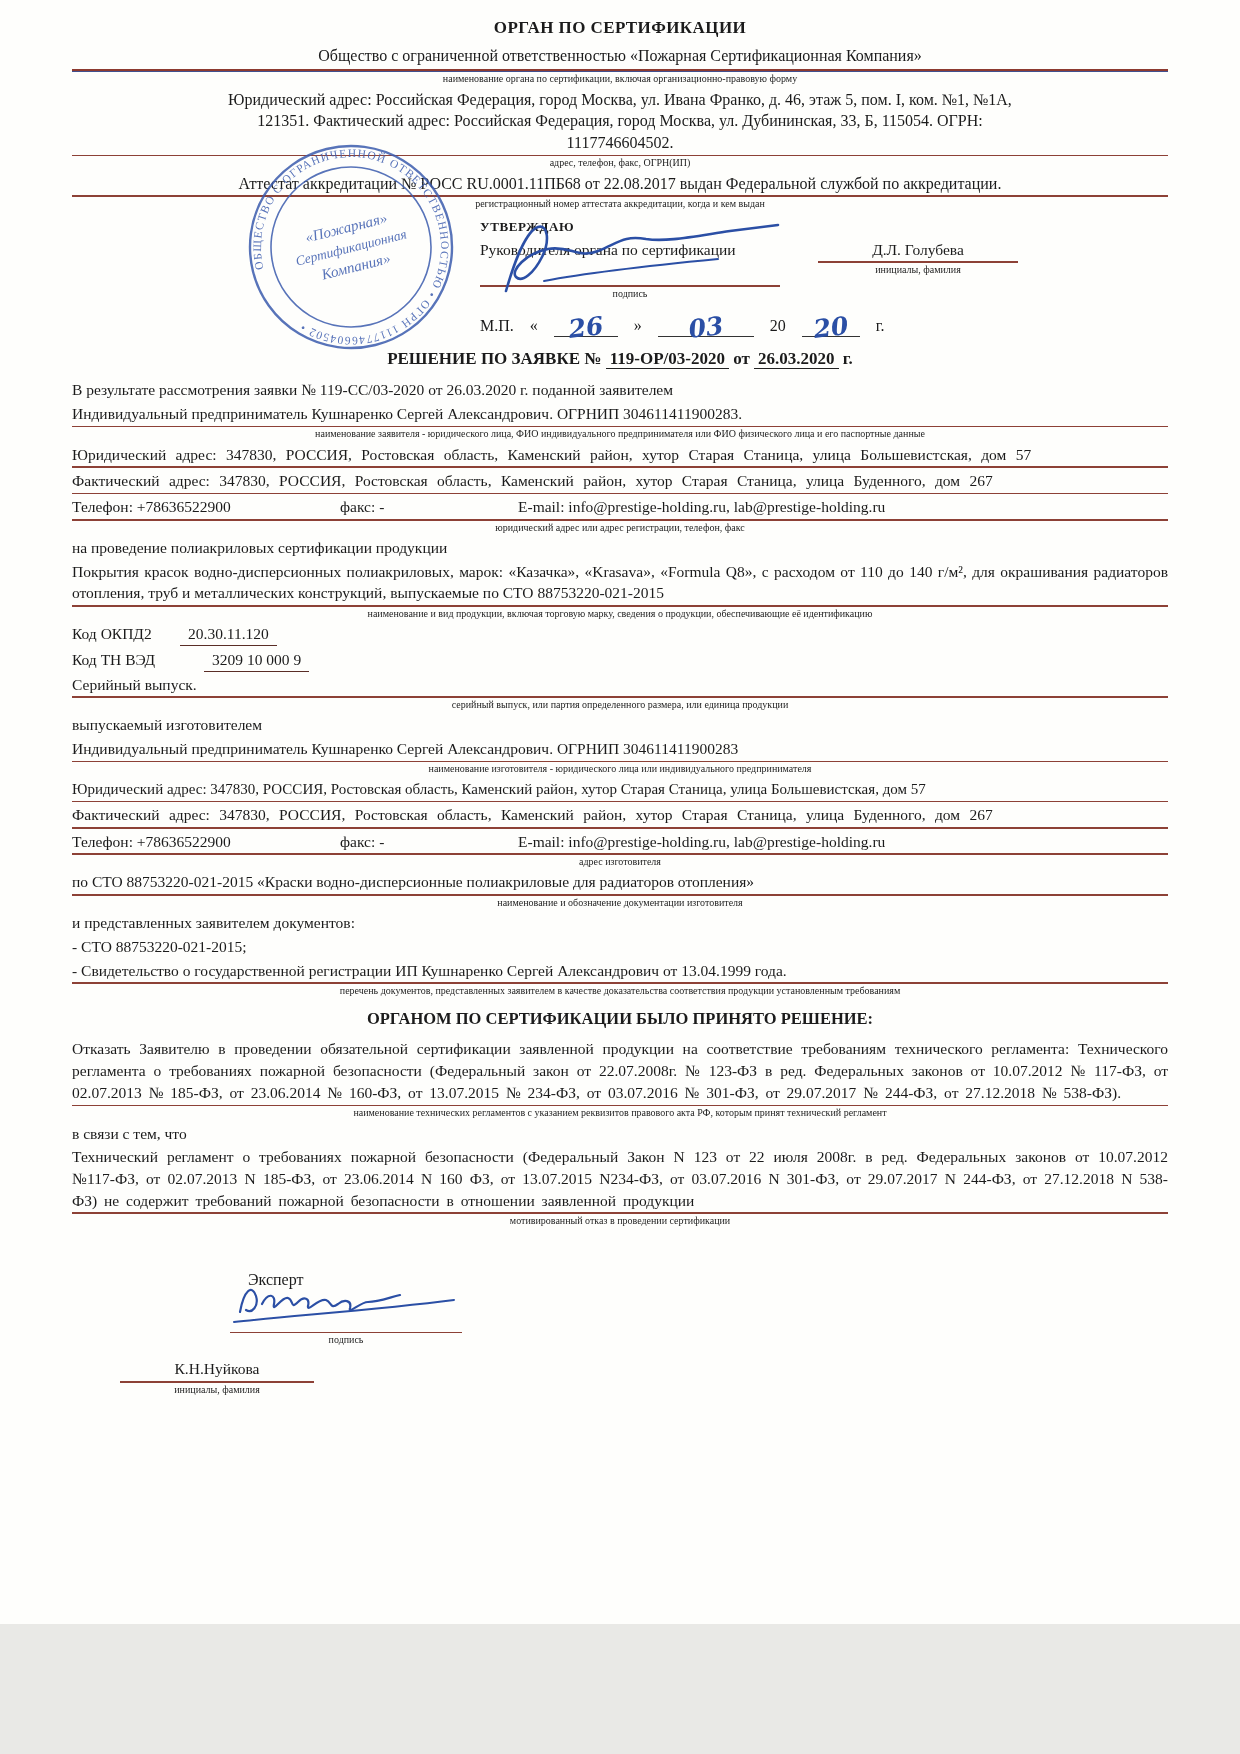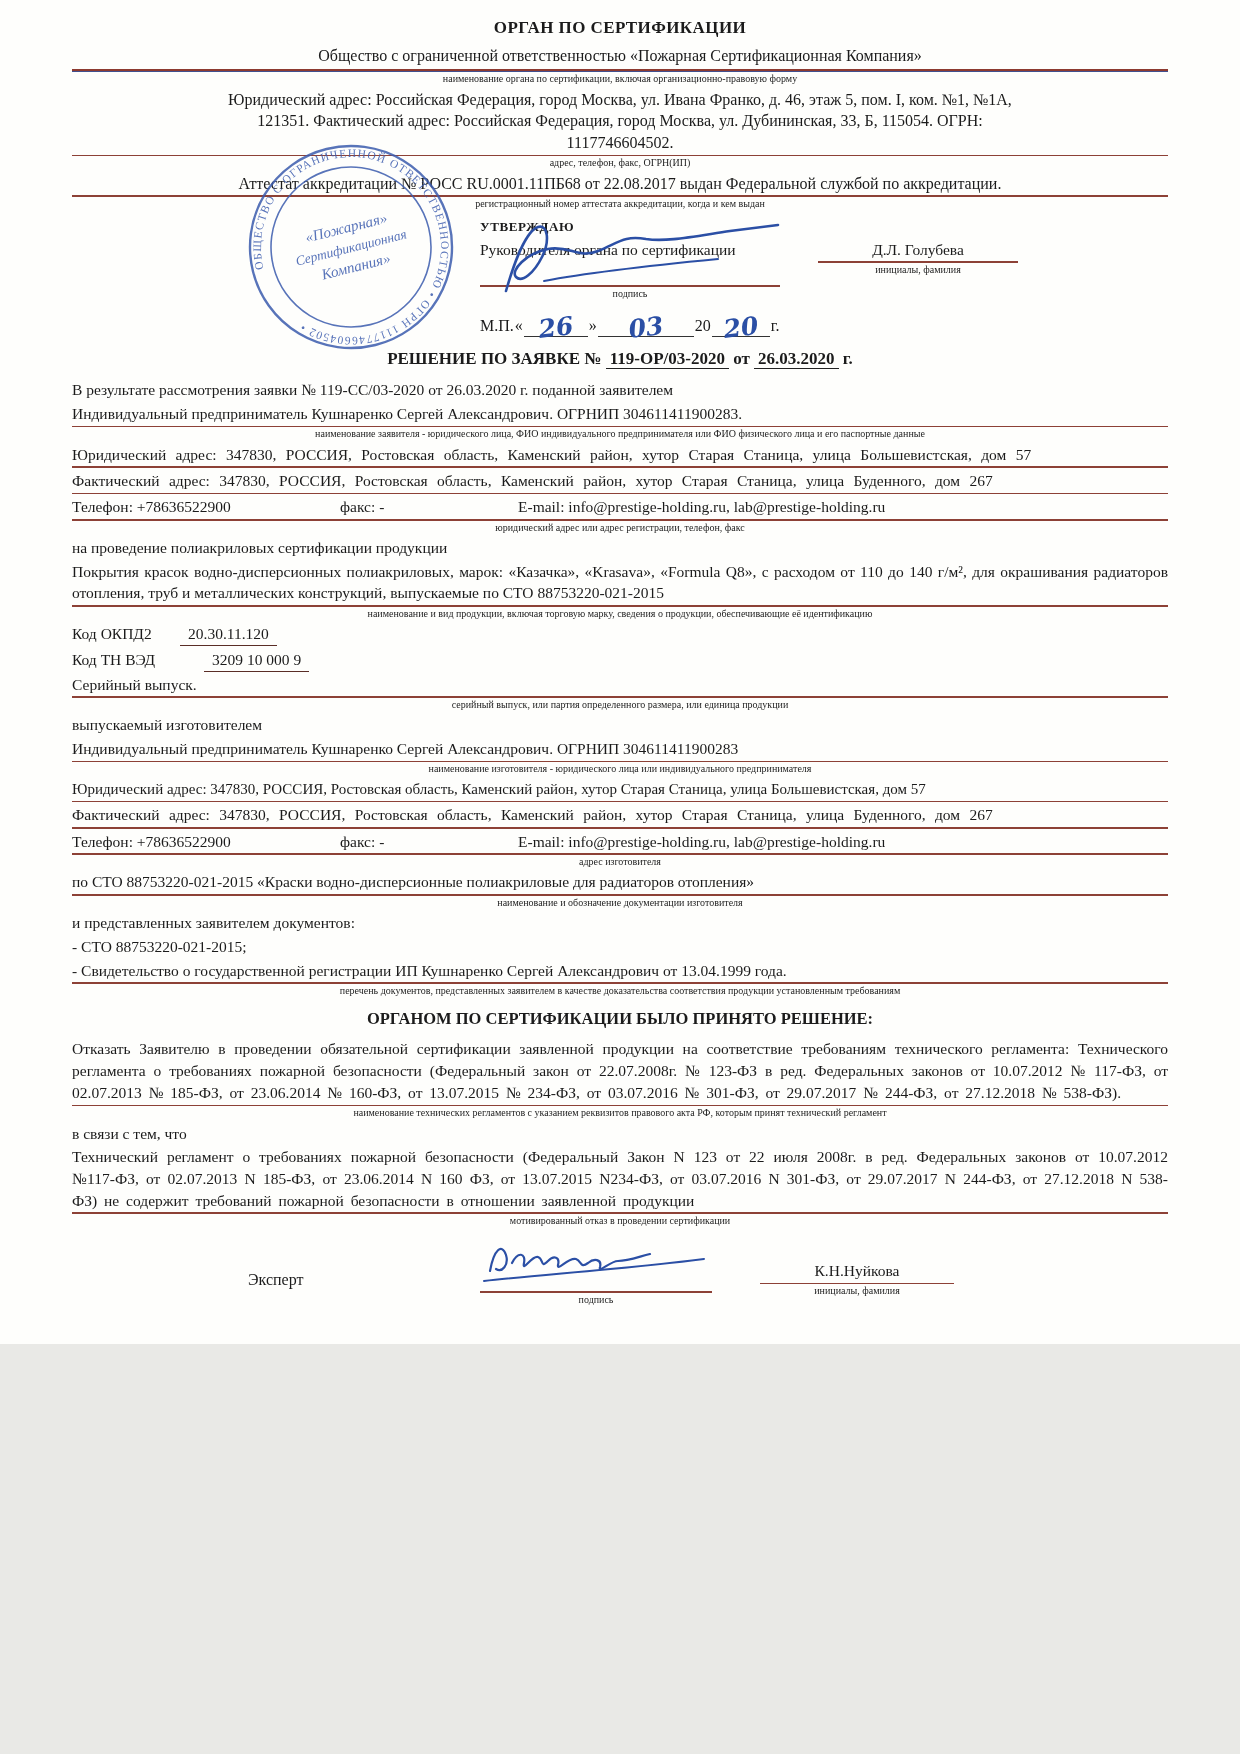--- a/index.html
+++ b/index.html
@@ -1,18 +1,18 @@
 <!DOCTYPE html>
 <html><head>
 <meta charset="utf-8">
 <style>
   html,body{margin:0;padding:0;}
   body{width:1240px;background:#e9e9e6;}
   .page{
-    position:relative;width:1240px;height:1344px;box-sizing:border-box;
+    position:relative;width:1240px;height:1624px;box-sizing:border-box;
     background:#fefefc;padding:14px 72px 0;overflow:hidden;
     font-family:"Liberation Serif",serif;color:#1b1b1b;font-size:15.5px;line-height:1.4;
   }
   .b{font-weight:bold}
   .c{text-align:center}
   .j{text-align:justify}
   .spread{word-spacing:5.5px;}
   .spread2{word-spacing:3px;}
   .rule{height:1.6px;background:#8d4136;margin-top:1px;}
   .rule-strong{height:3.2px;background:linear-gradient(to bottom,#8d3a30 0 1.6px,#41508f 1.6px 100%);margin-top:2px;}
@@ -33,34 +33,34 @@
   .code-label2{width:132px;}
   .code-value{border-bottom:1.5px solid #5a2d26;padding:0 8px;}
   
   .approve{margin-left:408px;width:568px;margin-top:8px;}
   .approve-title{font-size:13px;font-weight:bold;letter-spacing:.6px;}
   .approve-cols{display:flex;gap:38px;margin-top:2px;}
   .sig-col{width:300px;position:relative;}
   .sig-space{height:24px;}
   .name-col{width:200px;display:flex;flex-direction:column;justify-content:flex-start;text-align:center;}
   .sig-big{position:absolute;left:6px;top:-26px;pointer-events:none;}
-  .mp-row{display:flex;align-items:flex-end;gap:1px;margin-top:10px;font-size:16px;}
+  .mp-row{display:flex;align-items:flex-end;gap:16px;margin-top:10px;font-size:16px;}
   .blank{border-bottom:1.5px solid #333;text-align:center;height:24px;box-sizing:border-box;}
   .blank-day{width:64px;}
   .blank-month{width:96px;}
   .blank-year{width:58px;}
   .hand{font-family:"DejaVu Serif",serif;font-style:italic;font-weight:bold;color:#2b4fa5;
         font-size:25px;display:inline-block;transform:rotate(-7deg) translateY(5px);line-height:.8;}
   
   .stamp-wrap{position:absolute;left:246px;top:142px;width:210px;height:210px;
               transform:rotate(-14deg);opacity:.85;pointer-events:none;}
   
   .decision-title{font-size:17px;font-weight:bold;text-align:center;margin:10px 0 8px;}
   
-  .footer-row{display:flex;margin-top:24px;align-items:flex-start;}
+  .footer-row{display:flex;margin-top:24px;align-items:flex-start;flex-direction:column;}
   .expert-label{margin-left:176px;width:74px;font-size:16px;padding-top:18px;}
   .f-sig-col{margin-left:158px;width:232px;position:relative;height:58px;display:flex;flex-direction:column;justify-content:flex-end;}
   .f-name-col{margin-left:48px;width:194px;height:58px;display:flex;flex-direction:column;justify-content:center;text-align:center;}
   .sig-expert{position:absolute;left:-6px;top:-32px;pointer-events:none;}
 </style>
 </head>
 <body>
 
 <div class="page">
 

